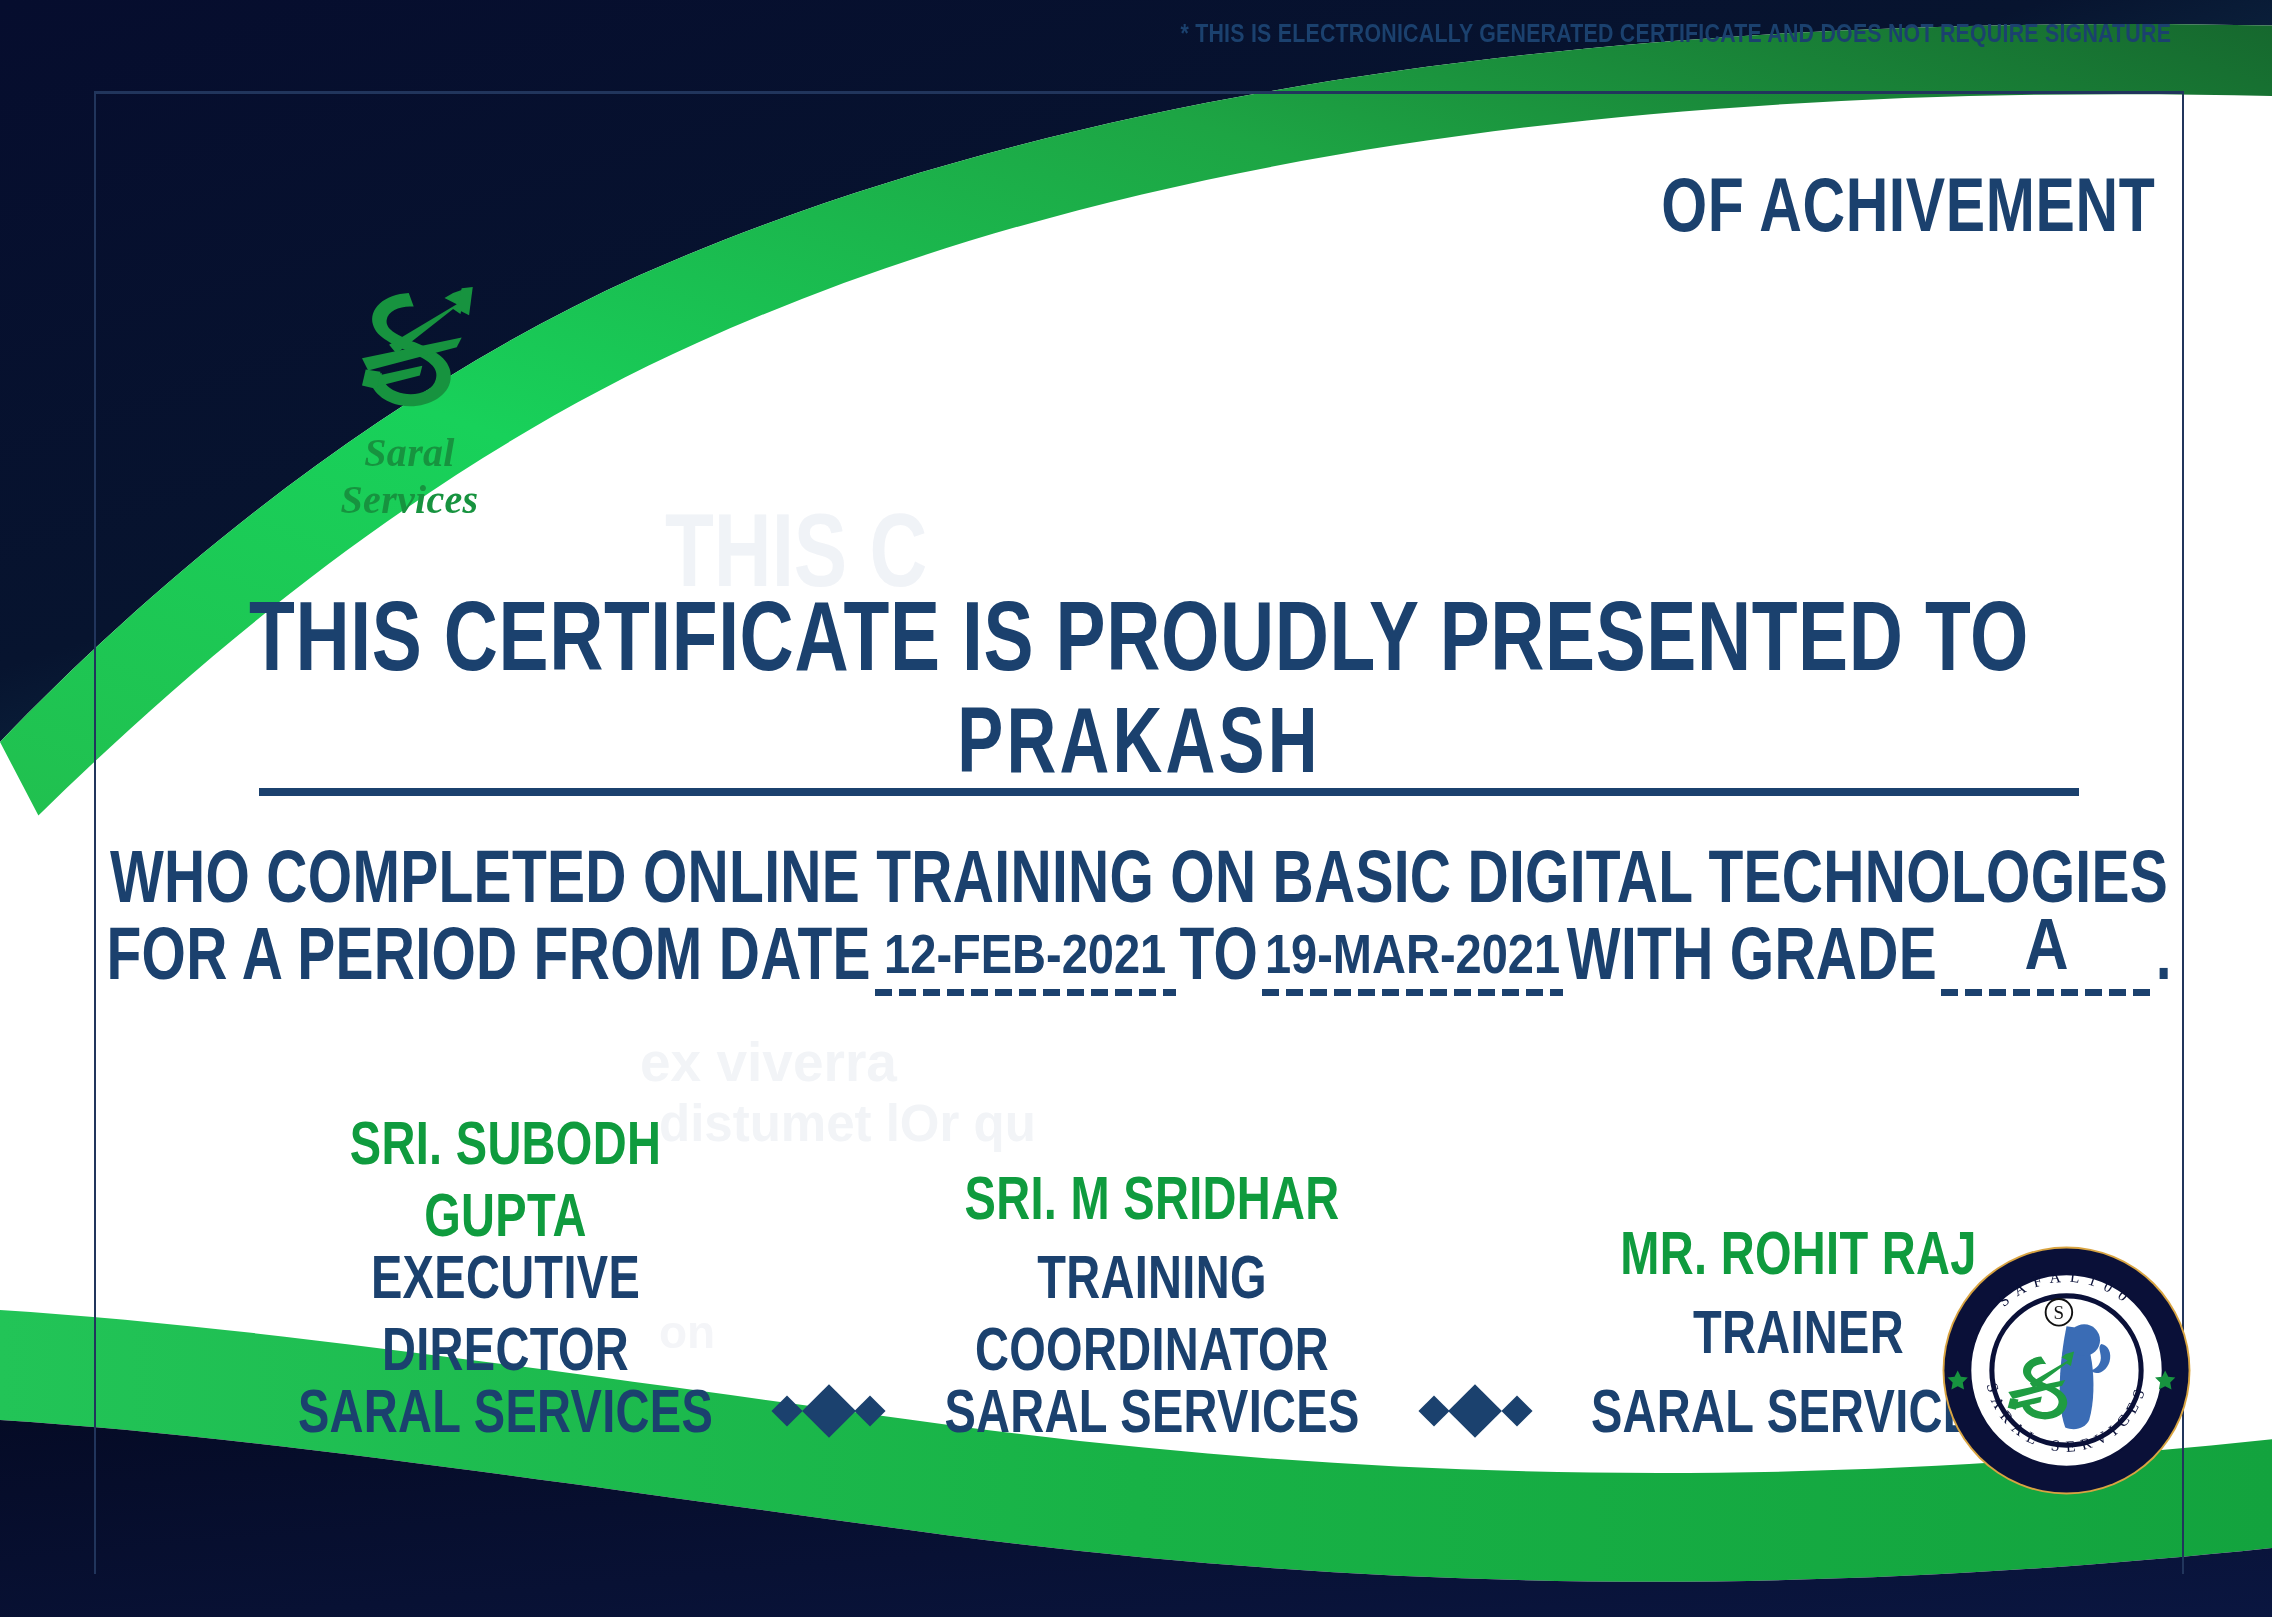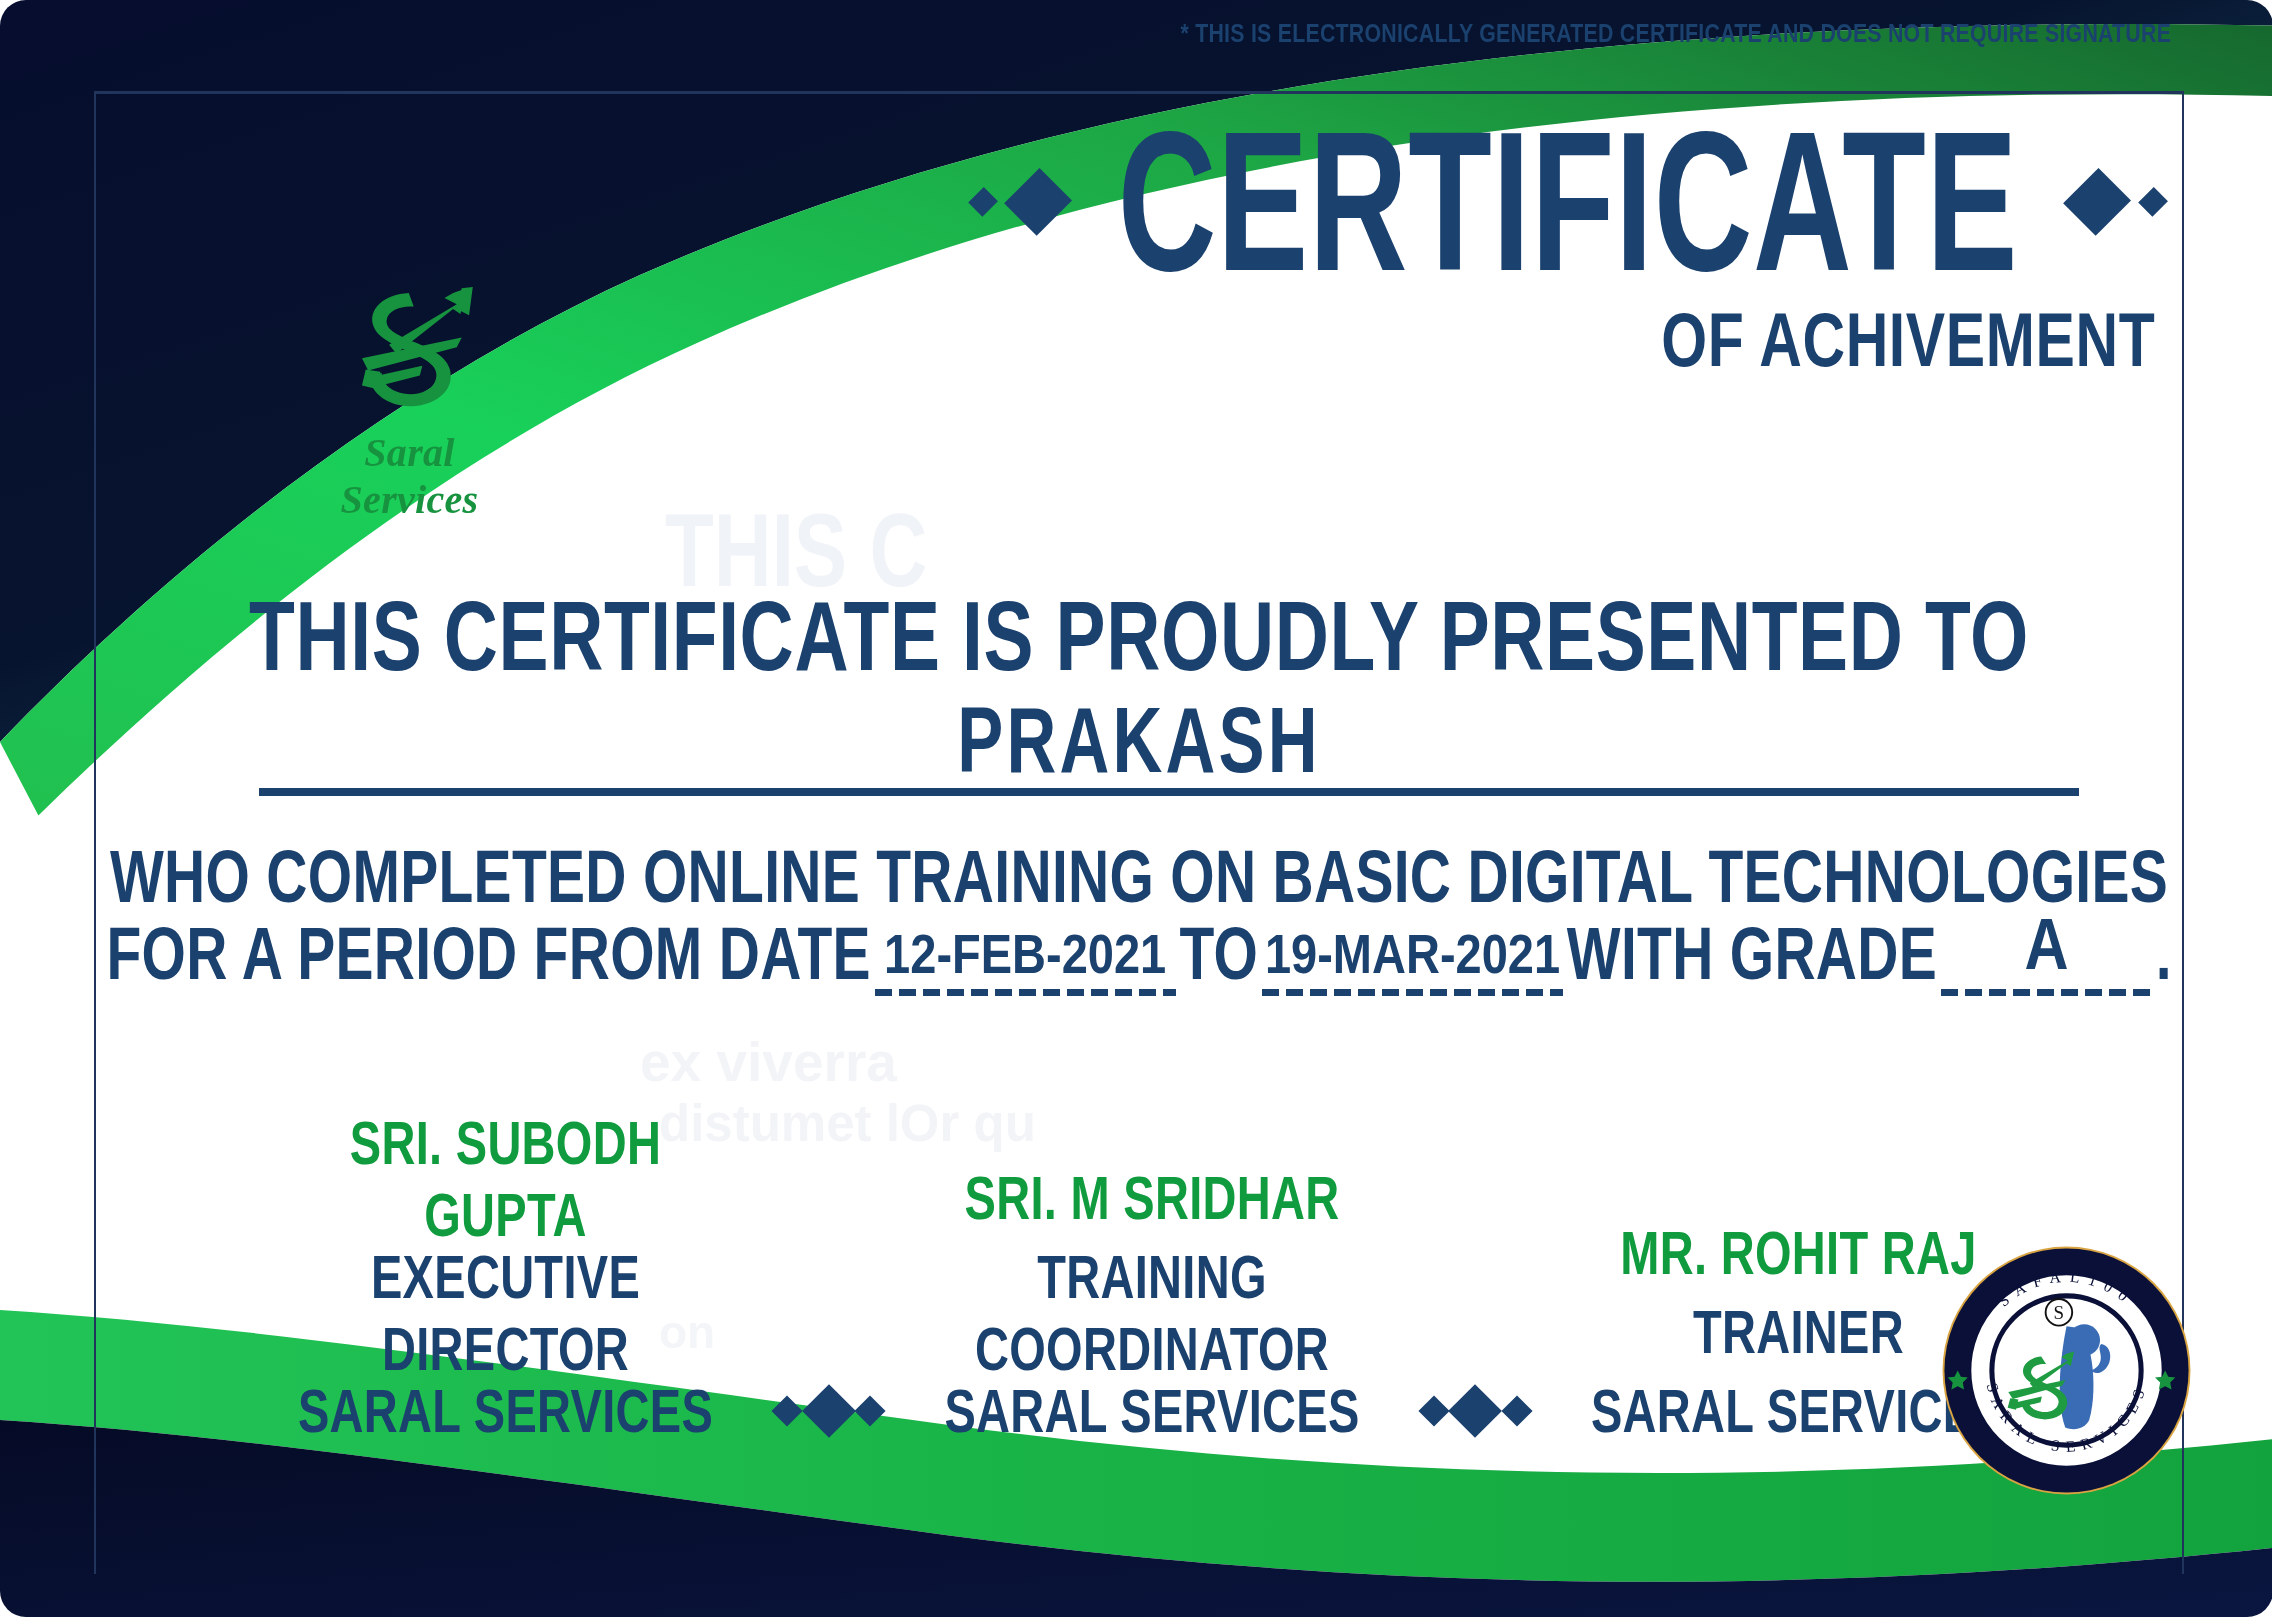--- a/index.html
+++ b/index.html
@@ -4,21 +4,20 @@
 <style>
   html,body{margin:0;padding:0;background:#ffffff;}
   *{box-sizing:border-box;}
 
   #cert{
     position:relative;
     width:2273px;height:1617px;
     overflow:hidden;
     background:#ffffff;
     font-family:"Liberation Sans", sans-serif;
-    border-radius:26px;
   }
 
   
   .bg-layer{position:absolute;inset:0;pointer-events:none;}
   .bg-layer svg{display:block;width:100%;height:100%;}
 
   
   #frame{
     position:absolute;
     left:94px;top:91px;
@@ -299,27 +298,20 @@
         <path d="M52 150 L214 116 L206 132 L62 170 Z"></path>
 
         <path d="M60 182 L150 162 L146 178 L76 196 Z"></path>
         <path d="M58 168 L82 172 L76 200 L52 194 Z"></path>
       </g>
     </svg>
     <div id="brand-name">Saral Services</div>
   </div>
 
   <div id="title-block">
-    <div id="title-row">
-      <span class="dia sm"></span>
-      <span class="dia lg"></span>
-      <div id="main-title" class="narrow">CERTIFICATE</div>
-      <span class="dia lg"></span>
-      <span class="dia sm"></span>
-    </div>
     <div id="subtitle">OF ACHIVEMENT</div>
   </div>
 
   <div class="ghost" id="ghost1">THIS C</div>
   <div class="ghost" id="ghost2">ex viverra</div>
   <div class="ghost" id="ghost3">distumet  lOr  qu</div>
   <div class="ghost" id="ghost4">on</div>
 
   <div id="presented" class="narrow">THIS CERTIFICATE IS PROUDLY PRESENTED TO</div>
   <div id="recipient" class="narrow">PRAKASH</div>

